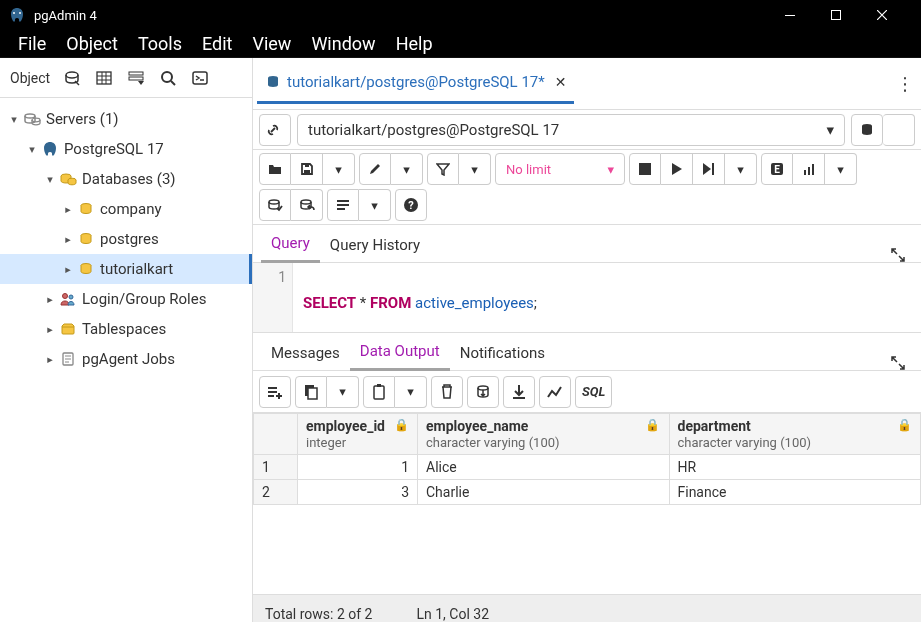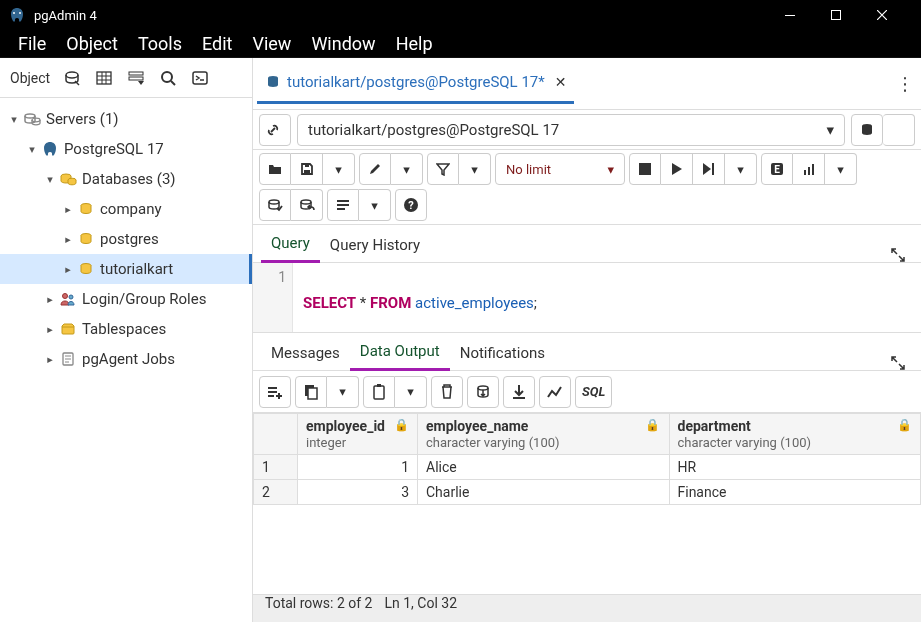--- a/index.html
+++ b/index.html
@@ -29,41 +29,41 @@
 .tabbar .kebab { width: 24px; text-align: center; font-size: 18px; }
 .connrow { height: 40px; border-bottom: 1px solid #ddd; display: flex; align-items: center; padding: 4px 6px; gap: 6px; }
 .connbtn { width: 32px; height: 32px; border: 1px solid #ccc; border-radius: 4px; display: flex; align-items: center; justify-content: center; }
 .conncombo { flex: 1; height: 32px; border: 1px solid #ccc; border-radius: 4px; display: flex; align-items: center; padding: 12px 10px; font-size: 15px; justify-content: space-between; }
 .toolrow { padding: 3px 6px; display: flex; flex-wrap: wrap; gap: 4px; border-bottom: 1px solid #ddd; align-items: center; }
 .btn { height: 32px; min-width: 32px; border: 1px solid #ccc; border-radius: 4px; background: #fff; display: flex; align-items: center; justify-content: center; padding: 0 6px; font-size: 13px; }
 .btn.grp-m { border-radius: 0; border-left: none; }
 .btn.grp-l { border-top-right-radius: 0; border-bottom-right-radius: 0; }
 .btn.grp-r { border-top-left-radius: 0; border-bottom-left-radius: 0; border-left: none; }
 .grp { display: flex; }
-.limit { width: 130px; justify-content: space-between; padding: 0 10px; color: #7f1d1d; }
+.limit { width: 130px; justify-content: space-between; padding: 0 10px; color: #ec4899; }
 .subtabs { height: 38px; display: flex; align-items: flex-end; padding: 0 8px; border-bottom: 1px solid #ddd; }
 .subtab { padding: 8px 10px; font-size: 15px; color: #333; }
-.subtab.active { color: #14532d; border-bottom: 3px solid #a21caf; margin-bottom: -1px; }
+.subtab.active { color: #a21caf; border-bottom: 3px solid #a3a3a3; margin-bottom: -1px; }
 .subtabs .exx { margin-left: auto; padding: 0 8px; color: #333; }
 .editor { display: flex; height: 70px; border-bottom: 1px solid #ddd; }
 .gutter { width: 40px; background: #f5f5f5; border-right: 1px solid #e5e5e5; padding-top: 6px; text-align: right; color: #888; font-size: 14px; padding-right: 6px; }
 .code { flex: 1; padding: 6px 10px; font-family: Menlo, Consolas, monospace; font-size: 15px; white-space: pre; margin-top: 25px; }
 .kw { color: #b00060; font-weight: bold; }
 .ident { color: #1a5fb4; }
 .outtools { height: 42px; border-bottom: 1px solid #ddd; display: flex; align-items: center; padding: 4px 6px; gap: 4px; }
 .grid { flex: 1; overflow: auto; }
 table.data { border-collapse: collapse; width: 100%; font-size: 14px; }
 table.data th, table.data td { border: 1px solid #ddd; padding: 4px 8px; text-align: left; vertical-align: top; }
 table.data th { background: #f5f5f5; font-weight: normal; }
 table.data th .cn { font-weight: bold; font-size: 14px; }
 table.data th .ct { color: #666; font-size: 13px; }
 table.data td.rownum { background: #f5f5f5; text-align: left; width: 44px; }
 table.data td.num { text-align: right; }
 .lock { float: right; color: #333; font-size: 12px; }
-.statusbar { height: 28px; background: #eee; border-top: 1px solid #ddd; display: flex; align-items: flex-start; padding: 0 12px; font-size: 14px; color: #333; gap: 12px; }
+.statusbar { height: 28px; background: #eee; border-top: 1px solid #ddd; display: flex; align-items: flex-end; padding: 0 12px; font-size: 14px; color: #333; gap: 44px; }
 svg { display: block; }
 </style>
 </head>
 <body>
 
 <div class="titlebar">
   <span class="logo">
     <svg width="16" height="16" viewBox="0 0 16 16">
         <path fill="#326690" d="M8 1c3 0 6 2 6 6 0 3-1 5-2 7-1 1-2 1-2-1 0-1 0-2-2-2s-2 1-2 2c0 2-1 2-2 1-1-2-2-4-2-7 0-4 3-6 6-6z"></path>
         <circle cx="5" cy="6" r="1" fill="#fff"></circle>

